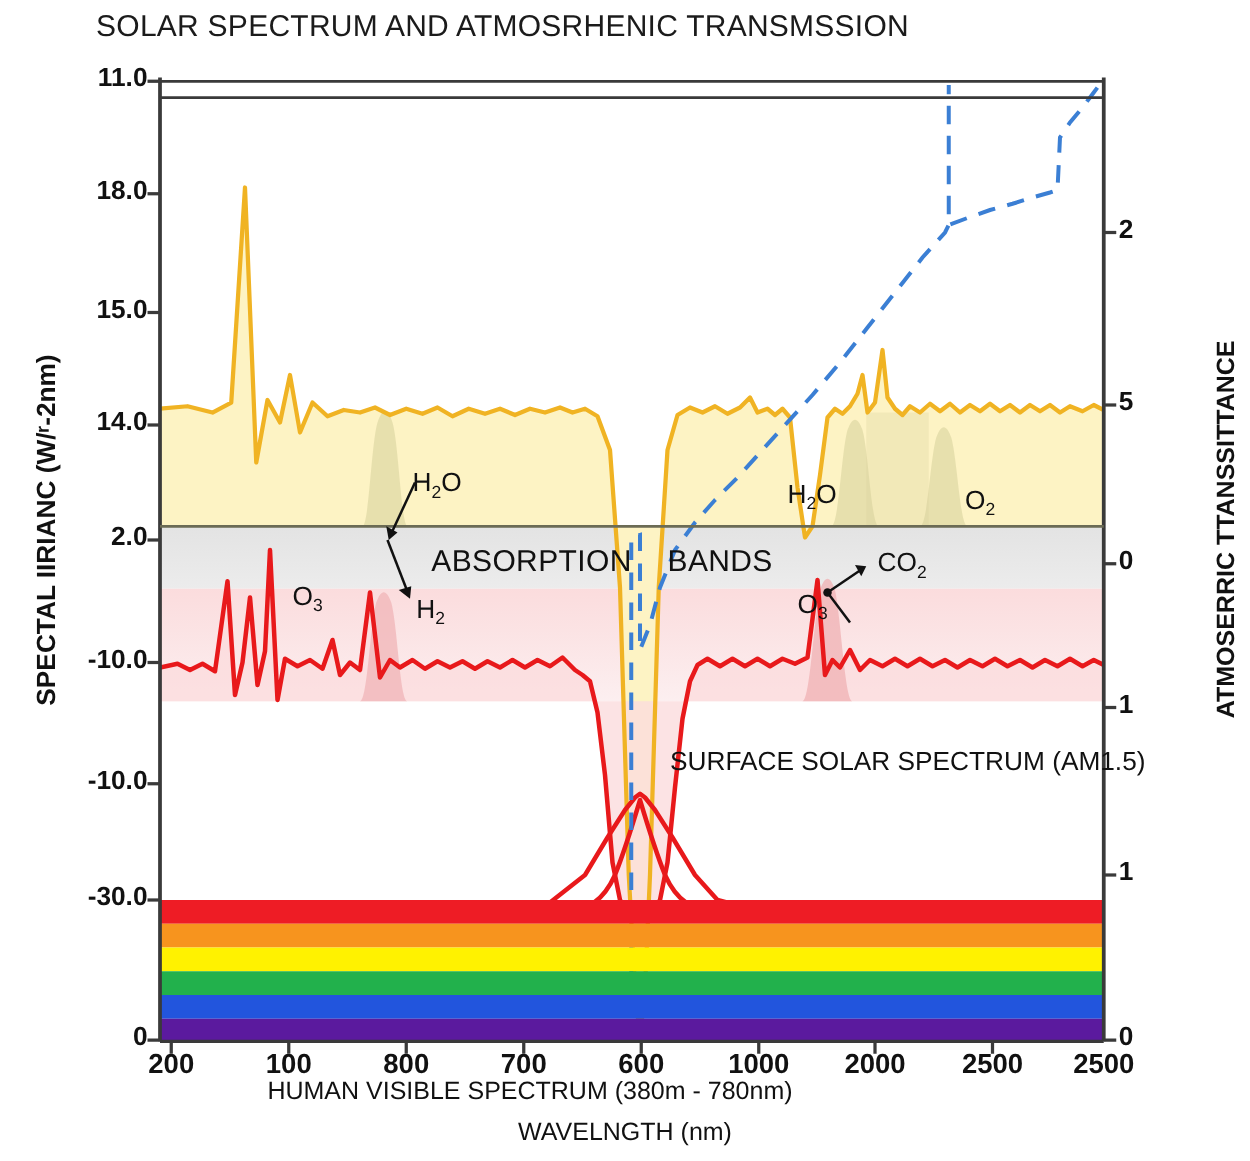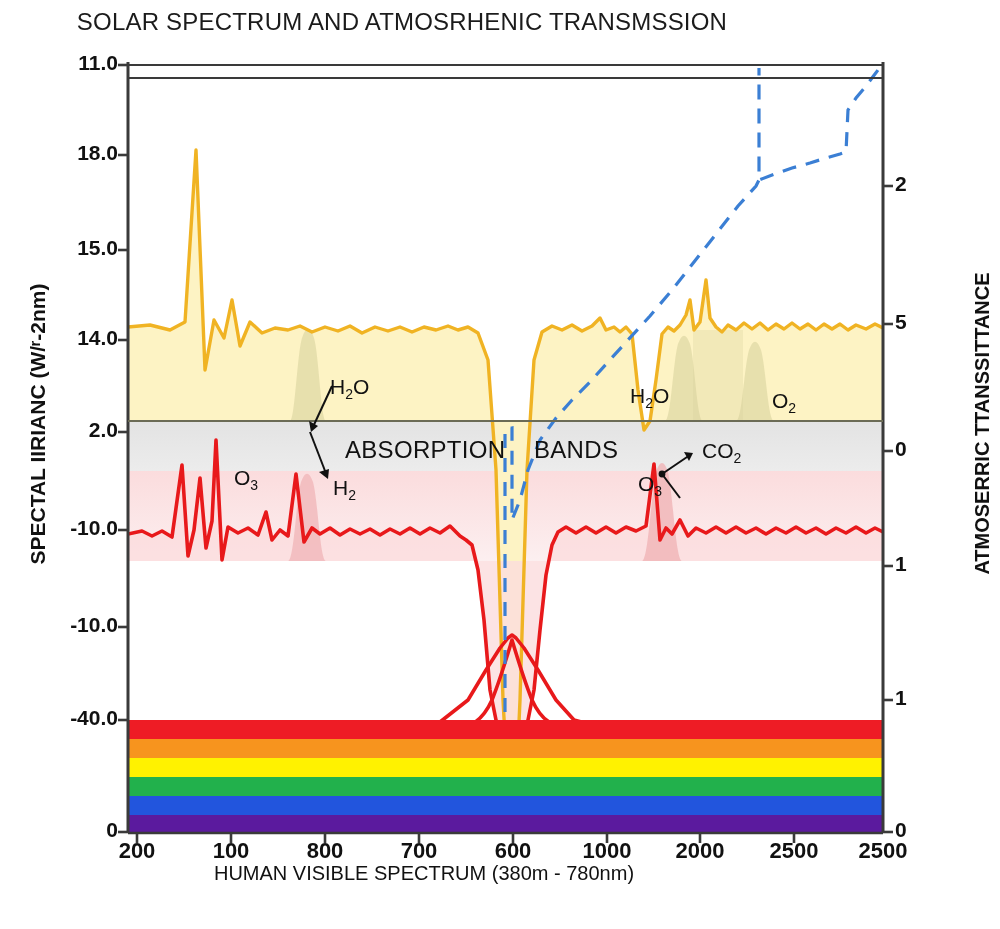--- a/index.html
+++ b/index.html
@@ -52,20 +52,21 @@
 </head>
 <body>
 
 <div id="chart-root">
 
   <div class="title">SOLAR SPECTRUM AND ATMOSRHENIC TRANSMSSION</div>
 
   <div class="ylabel-left">SPECTAL IIRIANC (W/ʳ-2nm)</div>
   <div class="ylabel-right">ATMOSERRIC TTANSSITTANCE</div>
   <div class="xlabel1">HUMAN VISIBLE SPECTRUM (380m - 780nm)</div>
+  <div class="xlabel2">WAVELNGTH (nm)</div>
 
   <div class="ytick" style="left:128px;top:65px;">
       <span>11.0</span>
     </div>
   <div class="ytick" style="left:128px;top:155px;">
       <span>18.0</span>
     </div>
   <div class="ytick" style="left:128px;top:250px;">
       <span>15.0</span>
     </div>
@@ -75,21 +76,21 @@
   <div class="ytick" style="left:128px;top:432px;">
       <span>2.0</span>
     </div>
   <div class="ytick" style="left:128px;top:530px;">
       <span>-10.0</span>
     </div>
   <div class="ytick" style="left:128px;top:627px;">
       <span>-10.0</span>
     </div>
   <div class="ytick" style="left:128px;top:720px;">
-      <span>-40.0</span>
+      <span>-30.0</span>
     </div>
   <div class="ytick" style="left:128px;top:832px;">
       <span>0</span>
     </div>
 
   <div class="ytick ytick-r" style="left:883px;top:186px;">
       <span>2</span>
     </div>
   <div class="ytick ytick-r" style="left:883px;top:324px;">
       <span>5</span>
@@ -242,20 +243,21 @@
       <polygon points="311,432 309,421 318,426" stroke="none"></polygon>
       <path d="M310,432 L327,476"></path>
       <polygon points="328,479 319,472 329,469" stroke="none"></polygon>
       <path d="M662,474 L690,455"></path>
       <polygon points="693,453 684,452 689,461" stroke="none"></polygon>
       <path d="M662,474 L680,498"></path>
       <circle cx="662" cy="474" r="3.4" stroke="none"></circle>
     </g>
   </svg>
 
+  <div class="ann" style="left:536px;top:598px;">SURFACE SOLAR SPECTRUM (AM1.5)</div>
 
   <div class="ann ann-band" style="left:345px;top:436px;">ABSORPTION</div>
   <div class="ann ann-band" style="left:534px;top:436px;">BANDS</div>
 
   <div class="ann" style="left:330px;top:375px;"><span>H</span><sub>2</sub><span>O</span></div>
   <div class="ann" style="left:333px;top:476px;"><span>H</span><sub>2</sub></div>
   <div class="ann" style="left:234px;top:466px;"><span>O</span><sub>3</sub></div>
   <div class="ann" style="left:630px;top:384px;"><span>H</span><sub>2</sub><span>O</span></div>
   <div class="ann" style="left:772px;top:389px;"><span>O</span><sub>2</sub></div>
   <div class="ann" style="left:638px;top:472px;"><span>O</span><sub>3</sub></div>

